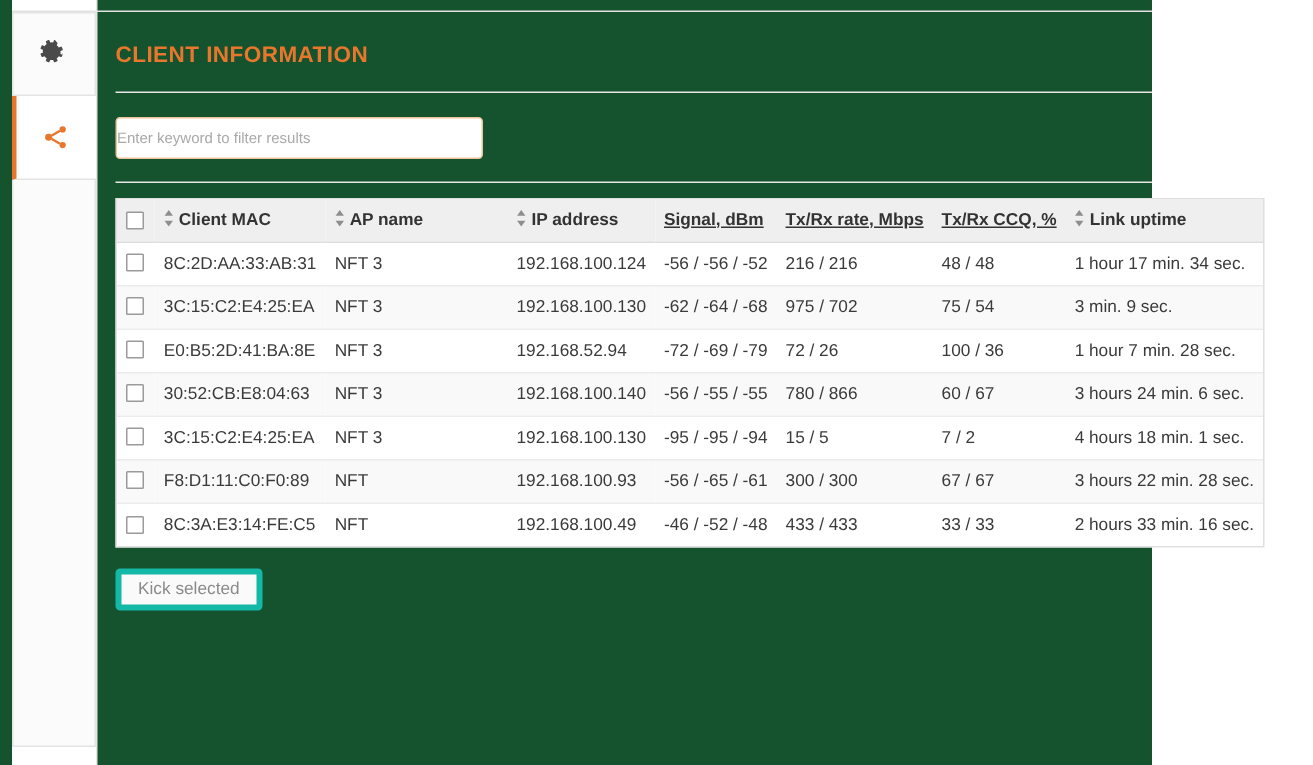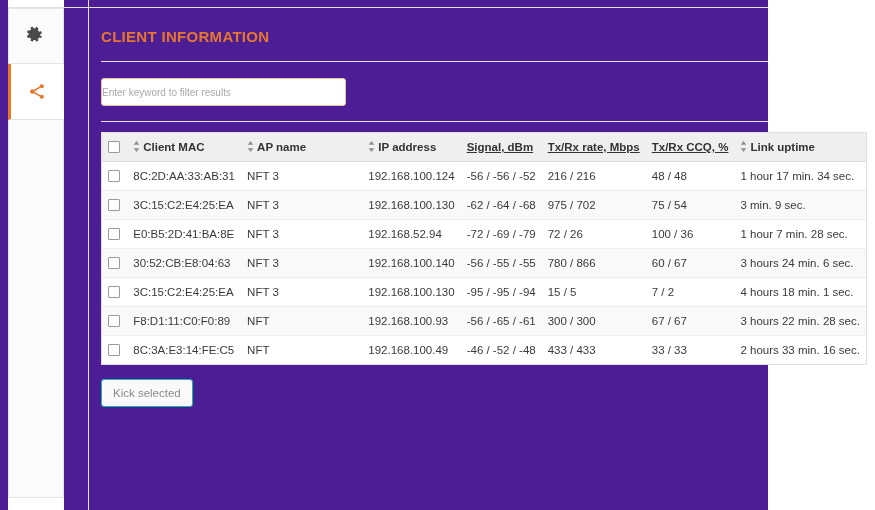--- a/index.html
+++ b/index.html
@@ -5,23 +5,22 @@
   * { box-sizing: border-box; margin: 0; padding: 0; }
   html, body {
     width: 875px; height: 510px;
     background: #ffffff;
     font-family: "Liberation Sans", sans-serif;
     overflow: hidden;
   }
   .app {
     position: relative;
     width: 768px; height: 510px;
-    background: #4c1d95;
+    background: #14532d;
     display: flex;
-    gap: 24px;
   }
   .top-rule {
     position: absolute; left: 8px; top: 7px; right: 0; height: 1px;
     background: #e2e2e2;
   }
 
   
   .rail {
     width: 56px; flex: 0 0 56px;
     margin-left: 8px;
@@ -148,21 +147,21 @@
     margin-right: 3px;
   }
   .sort-ico svg { display:block; }
 
   .btn-row { padding: 14px 0 0 12px; }
   .kick-btn {
     height: 28px;
     min-width: 86px;
     padding: 0 11px;
     background: #fafafa;
-    border: 1px solid #14b8a6;
+    border: 4px solid #14b8a6;
     border-radius: 3px;
     color: #8a8a8a;
     font-size: 11.5px;
     font-family: "Liberation Sans", sans-serif;
     cursor: pointer;
   }
 </style>
 </head>
 <body>
 

